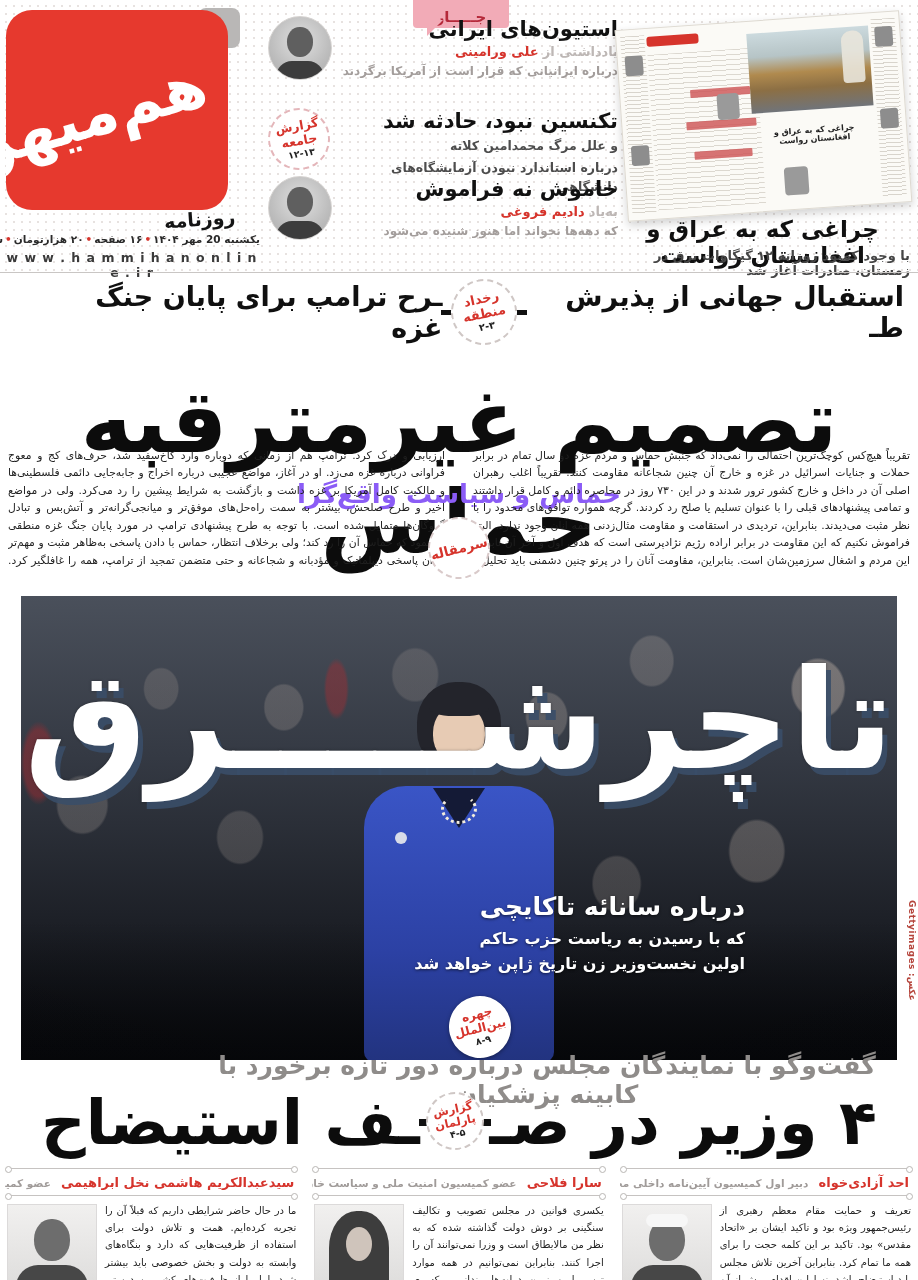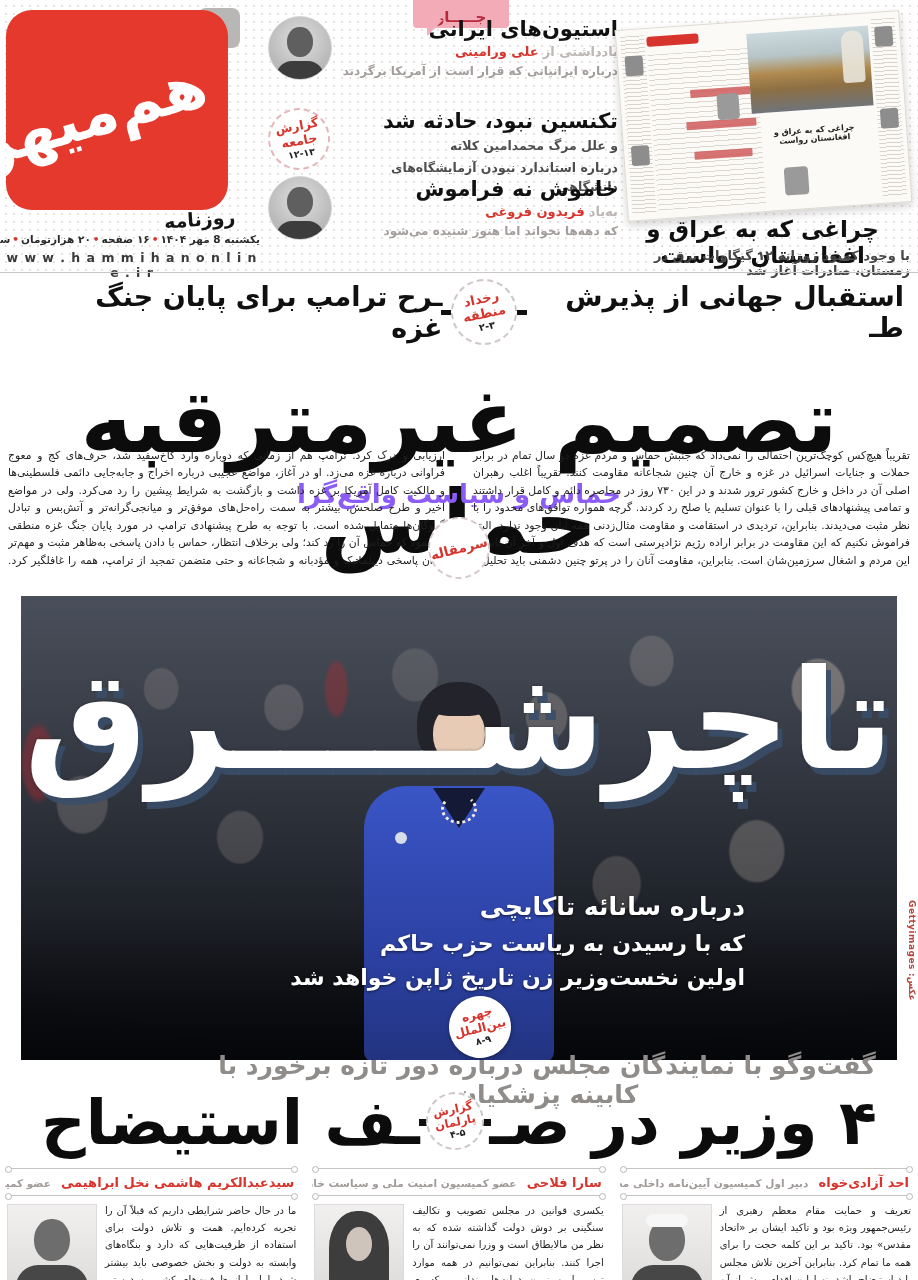--- a/index.html
+++ b/index.html
@@ -139,21 +139,21 @@
   .pm-pearls{position:absolute;top:112px;left:50%;transform:translateX(-50%);width:30px;height:24px;
     border:3px dotted #f3ecdd;border-top-color:transparent;border-radius:50%;z-index:4;}
   .pm-pin{position:absolute;top:150px;left:50%;transform:translateX(-64px);width:12px;height:12px;
     background:#d8dce8;border-radius:50%;z-index:4;}
   .hero-title{position:absolute;top:56px;left:0;right:0;text-align:center;font-size:138px;font-weight:900;
     color:#fff;line-height:1;white-space:nowrap;z-index:3;
     text-shadow:5px 7px 0 rgba(58,78,104,.9),0 0 3px rgba(0,0,0,.35);}
   .hero-caption{position:absolute;top:292px;right:152px;text-align:right;color:#fff;z-index:4;
     text-shadow:0 1px 3px rgba(0,0,0,.6);}
   .hero-caption .c1{font-size:25px;font-weight:bold;line-height:1.55;}
-  .hero-caption .c2,.hero-caption .c3{font-size:22px;font-weight:bold;line-height:1.55;}
+  .hero-caption .c2,.hero-caption .c3{font-size:16px;font-weight:bold;line-height:1.55;}
   .hero-badge{position:absolute;top:400px;left:428px;width:62px;height:62px;background:#fff;border-radius:50%;
     display:flex;flex-direction:column;align-items:center;justify-content:center;z-index:4;
     transform:rotate(-14deg);box-shadow:0 1px 4px rgba(0,0,0,.4);}
   .hero-badge .b-red{color:#d6342c;font-weight:bold;font-size:12px;line-height:1.15;}
   .hero-badge .b-num{color:#222;font-weight:bold;font-size:9.5px;direction:ltr;}
   .photo-credit{position:absolute;top:900px;right:1px;writing-mode:vertical-rl;font-size:9px;
     color:#b5443b;font-weight:bold;letter-spacing:.5px;}
 
   
   .p-overline{position:absolute;top:1051px;left:190px;right:14px;text-align:center;font-size:25px;
@@ -197,21 +197,21 @@
 
     <div class="logo-wrap">
       <div class="fold"></div>
       <div class="logo-box">
         <span class="cal">هم‌میهن</span>
       </div>
       <span class="logo-sub">روزنامه</span>
     </div>
 
     <div class="dateline">
-      <span>یکشنبه 8 مهر ۱۴۰۴</span><span class="sep">•</span><span>۱۶ صفحه</span><span class="sep">•</span><span>۲۰ هزارتومان</span><span class="sep">•</span><span>سال چهارم</span>
+      <span>یکشنبه 20 مهر ۱۴۰۴</span><span class="sep">•</span><span>۱۶ صفحه</span><span class="sep">•</span><span>۲۰ هزارتومان</span><span class="sep">•</span><span>سال چهارم</span>
     </div>
     <div class="website">w w w . h a m m i h a n o n l i n e . i r</div>
 
     <div class="ribbon">جـــــار</div>
 
     <div class="teaser t1">
       <div class="t-circle t-portrait">
         <span class="head"></span>
         <span class="body"></span>
         <span class="arc"></span>
@@ -242,21 +242,21 @@
     <div class="teaser t3">
       <div class="t-circle t-portrait">
         <span class="head"></span>
         <span class="body"></span>
         <span class="arc"></span>
       </div>
       <div class="t-text">
         <div class="t-title">خاموش نه فراموش</div>
         <div class="t-by">
           <span class="pre">به‌یاد</span>
-          <span class="nm">فریدون فروغی</span>
+          <span class="nm">دادیم فروغی</span>
         </div>
         <div class="t-dek">که دهه‌ها نخواند اما هنوز شنیده می‌شود</div>
       </div>
     </div>
 
     <div class="preview">
       <div class="pv-card">
         <div class="pv-strip r">
           <span class="ph" style="top:8px"></span>
           <span class="ph" style="top:90px"></span>

